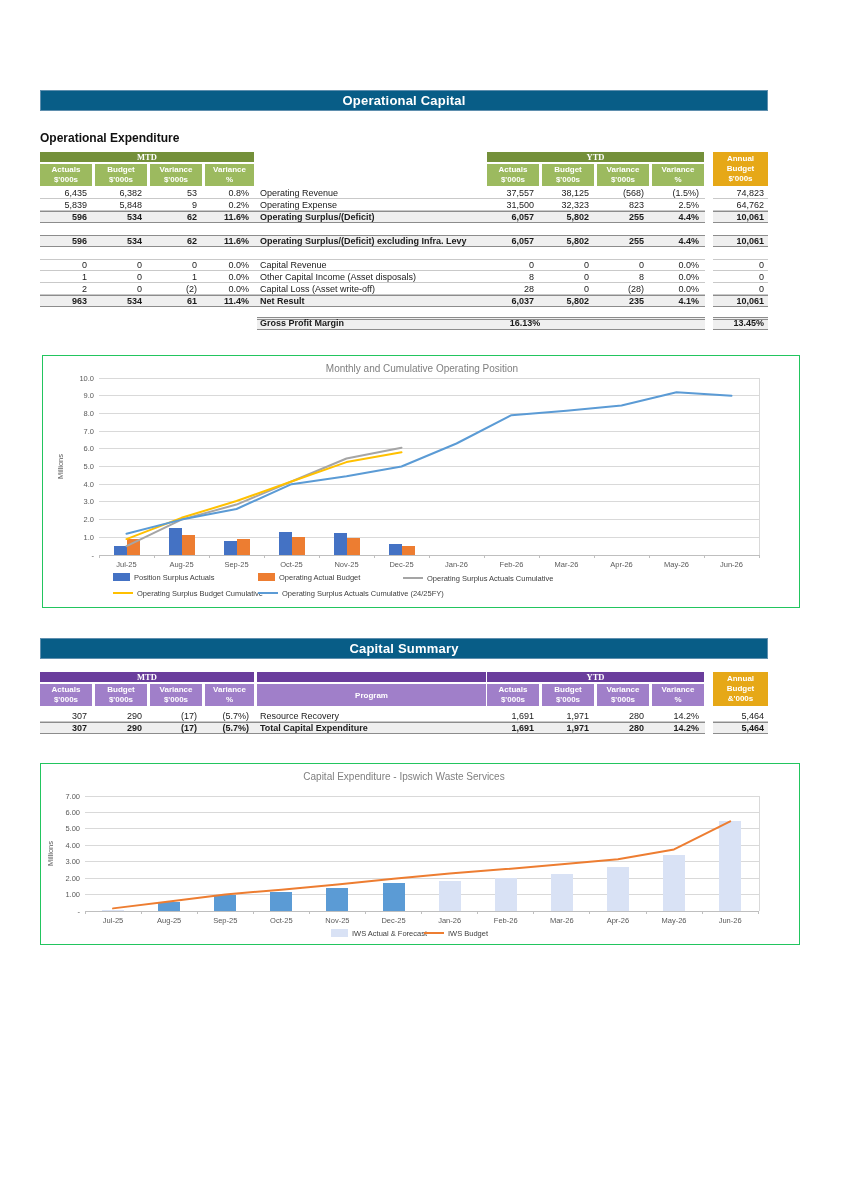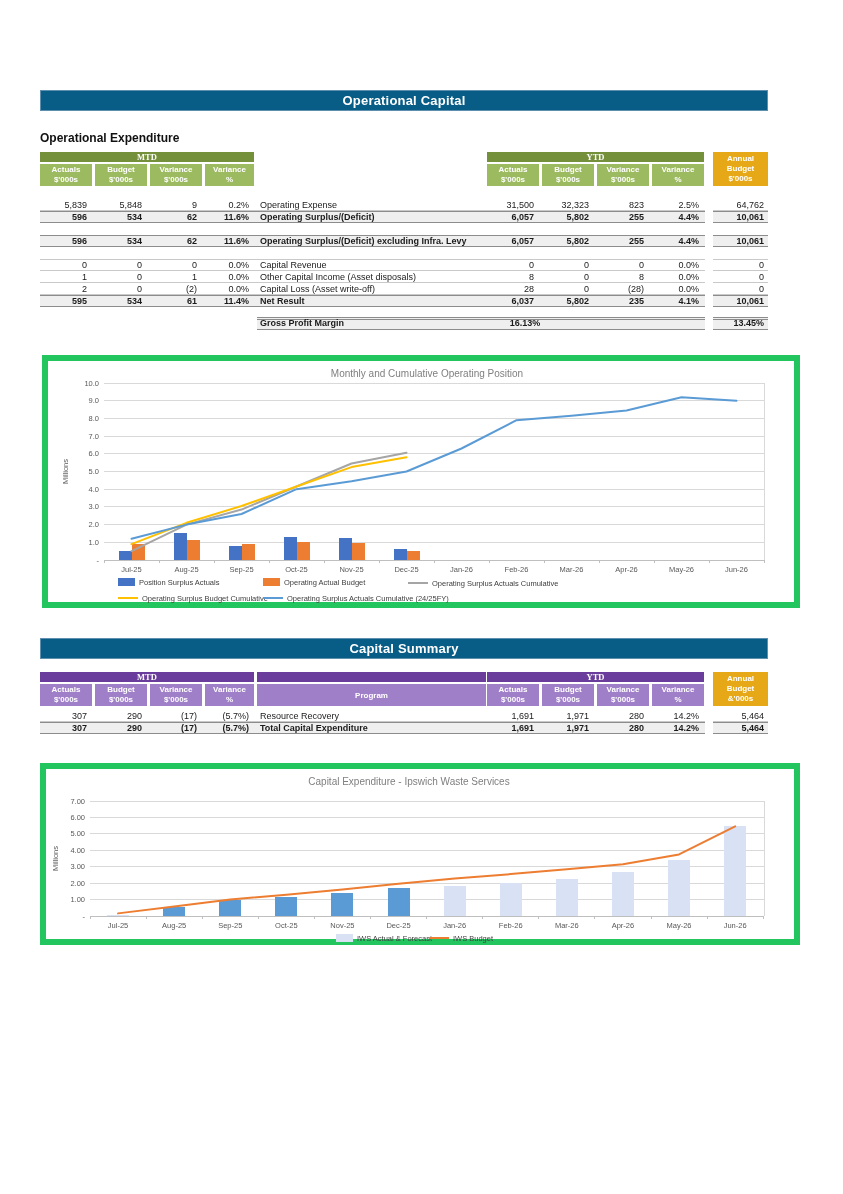--- a/index.html
+++ b/index.html
@@ -22,21 +22,21 @@
   .trow{position:absolute;width:728px;height:12px;font-size:9px;line-height:12px;}
   .strip{position:absolute;top:0;height:100%;box-sizing:border-box;}
   .strip.normal{border-bottom:1px solid #c9c9c9;}
   .strip.subtotal{background:#EFEFEF;border-top:1px solid #8c8c8c;border-bottom:1px solid #8c8c8c;}
   .strip.topline{border-top:1px solid #c9c9c9;}
   .strip.gpm{background:#EFEFEF;border-top:3px double #8c8c8c;border-bottom:1px solid #8c8c8c;}
   .tcell{position:absolute;top:0;height:100%;}
   .num{text-align:right;padding-right:5px;box-sizing:border-box;}
   .lbl{text-align:left;padding-left:3px;box-sizing:border-box;white-space:nowrap;}
   .bold{font-weight:bold;}
-  .chart-box{position:absolute;background:#fff;border:6px solid #22c55e;box-sizing:border-box;}
+  .chart-box{position:absolute;background:#fff;border:1px solid #22c55e;box-sizing:border-box;}
   .legend-item{position:absolute;display:flex;align-items:center;height:10px;}
   .legend-item .sw-bar{width:17px;height:8px;margin-right:4px;}
   .legend-item .sw-line{width:20px;height:2.5px;margin-right:4px;}
   .legend-item .lg-txt{font-size:7.5px;color:#404040;white-space:nowrap;}
 </style>
 </head>
 <body>
 
 <div class="page">
 
@@ -78,20 +78,34 @@
         <div>$'000s</div>
       </div>
       <div class="hcell colh" style="left: 612px; width: 52px;">
         <div>Variance</div>
         <div>%</div>
       </div>
       <div class="annual-h" style="left: 673px; width: 55px;">
         <div>Annual</div>
         <div>Budget</div>
         <div>$'000s</div>
+      </div>
+      <div class="trow" style="top: 35px;">
+        <div class="strip normal" style="left: 0px; width: 665px;"></div>
+        <div class="strip normal" style="left: 673px; width: 55px;"></div>
+        <div class="tcell num" style="left: 0px; width: 52px;">6,435</div>
+        <div class="tcell num" style="left: 55px; width: 52px;">6,382</div>
+        <div class="tcell num" style="left: 110px; width: 52px;">53</div>
+        <div class="tcell num" style="left: 165px; width: 49px;">0.8%</div>
+        <div class="tcell lbl" style="left: 217px; width: 228px;">Operating Revenue</div>
+        <div class="tcell num" style="left: 447px; width: 52px;">37,557</div>
+        <div class="tcell num" style="left: 502px; width: 52px;">38,125</div>
+        <div class="tcell num" style="left: 557px; width: 52px;">(568)</div>
+        <div class="tcell num" style="left: 612px; width: 52px;">(1.5%)</div>
+        <div class="tcell num" style="left: 673px; width: 55px; padding-right: 4px;">74,823</div>
       </div>
       <div class="trow" style="top: 47px;">
         <div class="strip normal" style="left: 0px; width: 665px;"></div>
         <div class="strip normal" style="left: 673px; width: 55px;"></div>
         <div class="tcell num" style="left: 0px; width: 52px;">5,839</div>
         <div class="tcell num" style="left: 55px; width: 52px;">5,848</div>
         <div class="tcell num" style="left: 110px; width: 52px;">9</div>
         <div class="tcell num" style="left: 165px; width: 49px;">0.2%</div>
         <div class="tcell lbl" style="left: 217px; width: 228px;">Operating Expense</div>
         <div class="tcell num" style="left: 447px; width: 52px;">31,500</div>
@@ -166,21 +180,21 @@
         <div class="tcell lbl" style="left: 217px; width: 228px;">Capital Loss (Asset write-off)</div>
         <div class="tcell num" style="left: 447px; width: 52px;">28</div>
         <div class="tcell num" style="left: 502px; width: 52px;">0</div>
         <div class="tcell num" style="left: 557px; width: 52px;">(28)</div>
         <div class="tcell num" style="left: 612px; width: 52px;">0.0%</div>
         <div class="tcell num" style="left: 673px; width: 55px; padding-right: 4px;">0</div>
       </div>
       <div class="trow" style="top: 143px;">
         <div class="strip subtotal" style="left: 0px; width: 665px;"></div>
         <div class="strip subtotal" style="left: 673px; width: 55px;"></div>
-        <div class="tcell num bold" style="left: 0px; width: 52px;">595</div>
+        <div class="tcell num bold" style="left: 0px; width: 52px;">963</div>
         <div class="tcell num bold" style="left: 55px; width: 52px;">534</div>
         <div class="tcell num bold" style="left: 110px; width: 52px;">61</div>
         <div class="tcell num bold" style="left: 165px; width: 49px;">11.4%</div>
         <div class="tcell lbl bold" style="left: 217px; width: 228px;">Net Result</div>
         <div class="tcell num bold" style="left: 447px; width: 52px;">6,037</div>
         <div class="tcell num bold" style="left: 502px; width: 52px;">5,802</div>
         <div class="tcell num bold" style="left: 557px; width: 52px;">235</div>
         <div class="tcell num bold" style="left: 612px; width: 52px;">4.1%</div>
         <div class="tcell num bold" style="left: 673px; width: 55px; padding-right: 4px;">10,061</div>
       </div>

